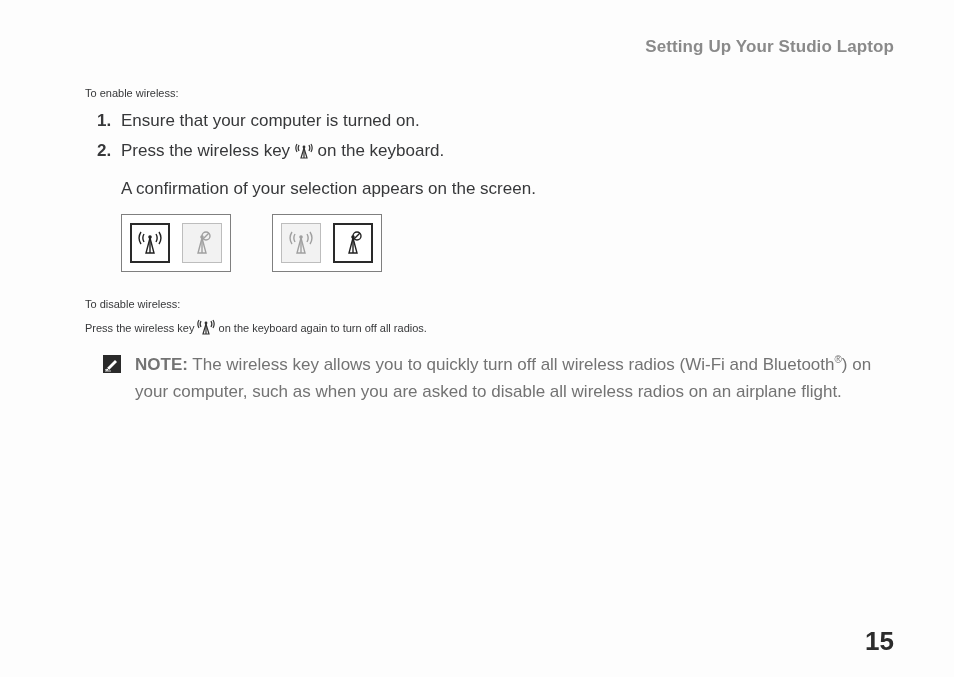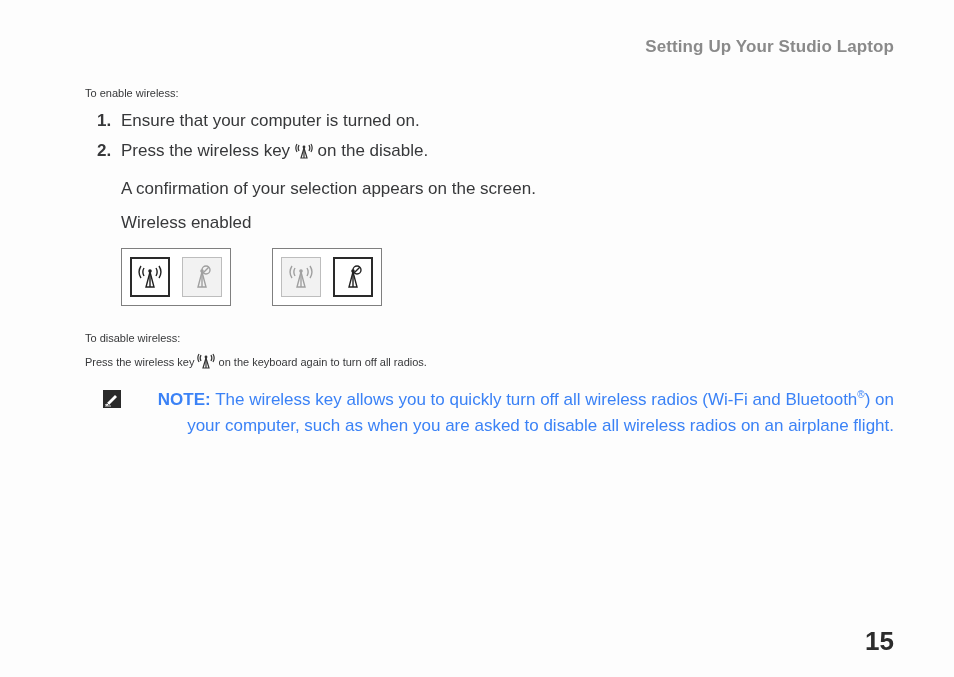--- a/index.html
+++ b/index.html
@@ -107,22 +107,21 @@
     margin-top: 3px;
   }
   .note-icon-box svg {
     position: absolute;
     top: 1px;
     left: 1px;
   }
   .note-text {
     font-size: 17px;
     line-height: 1.55;
-    color: #3b82f6;
-    text-align: right;
+    color: #737373;
   }
   .note-label {
     font-weight: 700;
   }
   sup {
     font-size: 10px;
   }
   .page-num {
     position: absolute;
     bottom: 28px;
@@ -153,24 +152,23 @@
         <svg width="18" height="16" viewBox="0 0 18 16">
           <path d="M9 5 L6 15 L12 15 Z" fill="none" stroke="#333" stroke-width="1.2"></path>
           <line x1="9" y1="3" x2="9" y2="15" stroke="#333" stroke-width="1.2"></line>
           <circle cx="9" cy="4" r="1.4" fill="#333"></circle>
           <path d="M4 2 A6 6 0 0 0 4 8" fill="none" stroke="#333" stroke-width="1.2"></path>
           <path d="M2 1 A8 8 0 0 0 2 9" fill="none" stroke="#333" stroke-width="1.2"></path>
           <path d="M14 2 A6 6 0 0 1 14 8" fill="none" stroke="#333" stroke-width="1.2"></path>
           <path d="M16 1 A8 8 0 0 1 16 9" fill="none" stroke="#333" stroke-width="1.2"></path>
         </svg>
       </span>
-      <span> on the disable.</span>
+      <span> on the keyboard.</span>
 
       <div class="subline">A confirmation of your selection appears on the screen.</div>
-      <div class="subline">Wireless enabled</div>
     </div>
   </div>
 
   
   <div class="indicator-outer">
     <div class="indicator-btn btn-active">
       <svg class="btn-svg" width="24" height="24" viewBox="0 0 24 24">
         <path d="M12 7 L8 22 L16 22 Z" fill="none" stroke="#222" stroke-width="1.4"></path>
         <line x1="12" y1="5" x2="12" y2="22" stroke="#222" stroke-width="1.4"></line>
         <circle cx="12" cy="6" r="1.8" fill="#222"></circle>

